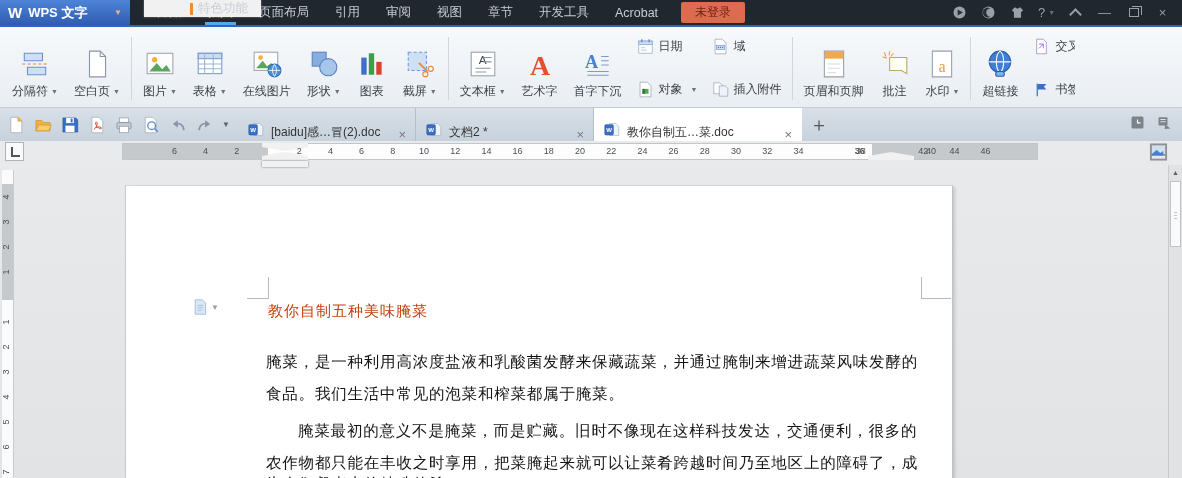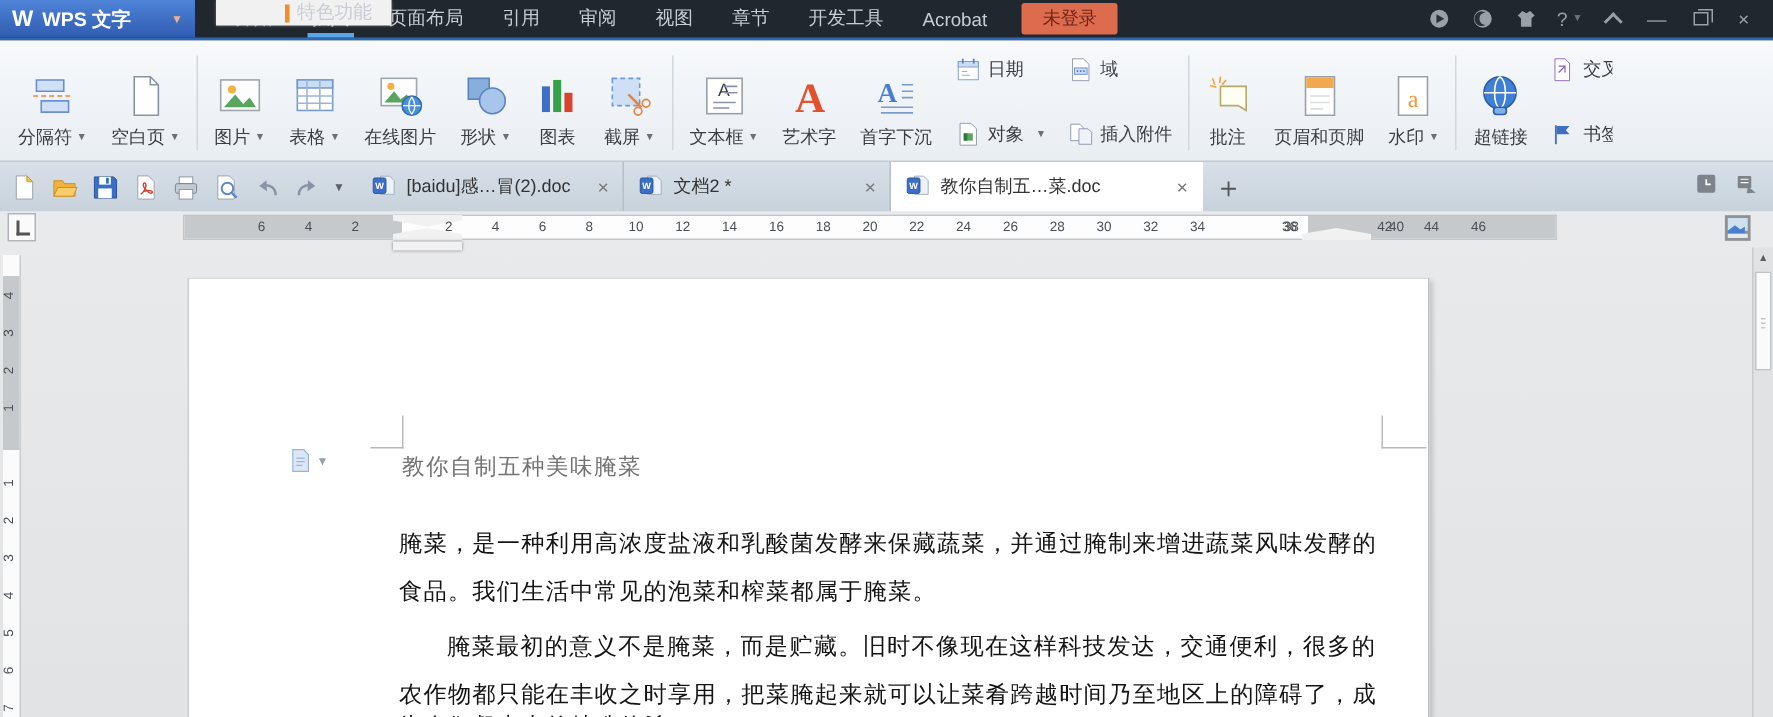--- a/index.html
+++ b/index.html
@@ -39,21 +39,21 @@
   .stack-row .ico{width:17px;height:17px;flex:none;}
   .stack.clipped .stack-row{max-width:42px;overflow:hidden;}
 
   
   .tabrow{height:33px;background:linear-gradient(#d8e0e8,#c7d2dc);display:flex;align-items:stretch;position:relative;}
   .qa{display:flex;align-items:center;padding:0 5px 0 3px;gap:1px;}
   .qa-btn{width:26px;height:26px;display:flex;align-items:center;justify-content:center;border-radius:2px;}
   .qa-btn svg{width:18px;height:18px;}
   .qa-dd{font-size:8px;color:#5a6068;width:14px;text-align:center;}
   .tabs{display:flex;align-items:stretch;}
-  .doc-tab{display:flex;align-items:center;gap:7px;padding:0 9px;font-size:12px;color:#333;border-right:1px solid #b4bfca;width:178px;cursor:default;}
+  .doc-tab{display:flex;align-items:flex-end;gap:7px;padding:0 9px;font-size:12px;color:#333;border-right:1px solid #b4bfca;width:178px;cursor:default;}
   .doc-tab .tab-label{overflow:hidden;white-space:nowrap;}
   .doc-tab.active{background:#fff;border-right:1px solid #fff;width:208px;}
   .doc-tab svg{width:17px;height:17px;flex:none;}
   .tab-close{margin-left:auto;color:#777;font-size:13px;line-height:1;}
   .newtab{width:34px;display:flex;align-items:center;justify-content:center;font-size:19px;color:#555;}
   .tabrow-right{position:absolute;right:10px;top:7px;display:flex;gap:12px;}
   .tabrow-right svg{width:15px;height:15px;}
 
   
   .workspace{position:relative;height:337px;background:linear-gradient(#e9eaec,#e2e3e5);overflow:hidden;}
@@ -73,21 +73,21 @@
   .ruler-btn{position:absolute;right:14px;top:1px;width:19px;height:20px;}
   .ruler-btn svg{width:100%;height:100%;}
 
   .page{position:absolute;left:125px;top:44px;width:828px;height:293px;background:#fff;border-left:1px solid #c8cacd;border-right:1px solid #bfc1c4;border-top:1px solid #d5d7da;box-shadow:2px 2px 3px rgba(0,0,0,.15);overflow:hidden;}
   .cropmark{position:absolute;border:0 solid #b9babd;}
   .crop-left{left:121px;top:91px;width:22px;height:22px;border-right-width:1px;border-bottom-width:1px;}
   .crop-right{left:795px;top:91px;width:30px;height:22px;border-left-width:1px;border-bottom-width:1px;}
   .style-btn{position:absolute;left:66px;top:113px;display:flex;align-items:center;gap:3px;}
   .style-btn svg{width:16px;height:16px;opacity:.75;}
   .style-caret{font-size:8px;color:#9aa0a8;}
-  .doc-title{position:absolute;left:142px;top:116px;font-size:15px;color:#737373;letter-spacing:1px;white-space:nowrap;}
+  .doc-title{position:absolute;left:142px;top:116px;font-size:15px;color:#c2410c;letter-spacing:1px;white-space:nowrap;}
   .doc-line{position:absolute;font-size:15.5px;color:#141414;letter-spacing:.8px;white-space:nowrap;max-width:652px;overflow:hidden;}
 
   .scrollbar{position:absolute;right:0;top:24px;bottom:0;width:14px;background:#e0e2e4;border-left:1px solid #c8cacc;}
   .sb-up{height:14px;display:flex;align-items:center;justify-content:center;font-size:7px;color:#5a6066;}
   .sb-thumb{position:absolute;left:1px;right:1px;top:16px;height:66px;background:#fafafa;border:1px solid #bfc3c6;}
   .sb-grip{position:absolute;left:3px;right:3px;top:30px;height:1px;background:#c2c6c9;box-shadow:0 3px 0 #c2c6c9,0 6px 0 #c2c6c9;}
 </style>
 </head>
 <body>
 
@@ -326,40 +326,40 @@
               <path d="M12 8h10l4 4v13H12z" fill="#eef3fa" stroke="#8a93a6"></path>
             </svg>
           </span>
           <span>插入附件</span>
         </div>
       </div>
       <div class="rib-sep"></div>
       <div class="rib-item">
         <span class="ico">
           <svg viewBox="0 0 28 28">
+            <path d="M5 2h18v24H5z" fill="#fff" stroke="#9aa0a8"></path>
+            <rect x="5.5" y="2.5" width="17" height="6.5" fill="#f2a84c"></rect>
+            <path d="M8 14h12M8 18h12M8 22h8" stroke="#d8dde2" fill="none"></path>
+          </svg>
+        </span>
+        <div class="rib-label">
+          <span>页眉和页脚</span>
+        </div>
+      </div>
+      <div class="rib-item">
+        <span class="ico">
+          <svg viewBox="0 0 28 28">
             <path d="M9 8h16v15l-5-3H9z" fill="#fffef2" stroke="#b8a96a"></path>
             <g stroke="#f2a23c" fill="none">
               <path d="M4 3l1.5 4M9 2l-.5 4M12.5 4L10 7M2.5 7.5l4 1"></path>
             </g>
           </svg>
         </span>
         <div class="rib-label">
           <span>批注</span>
-        </div>
-      </div>
-      <div class="rib-item">
-        <span class="ico">
-          <svg viewBox="0 0 28 28">
-            <path d="M5 2h18v24H5z" fill="#fff" stroke="#9aa0a8"></path>
-            <rect x="5.5" y="2.5" width="17" height="6.5" fill="#f2a84c"></rect>
-            <path d="M8 14h12M8 18h12M8 22h8" stroke="#d8dde2" fill="none"></path>
-          </svg>
-        </span>
-        <div class="rib-label">
-          <span>页眉和页脚</span>
         </div>
       </div>
       <div class="rib-item">
         <span class="ico">
           <svg viewBox="0 0 28 28">
             <path d="M5 2h18v24H5z" fill="#fff" stroke="#9aa0a8"></path>
             <text x="14" y="21" text-anchor="middle" font-size="15" fill="#f2983c" font-family="serif">a</text>
           </svg>
         </span>
         <div class="rib-label">

